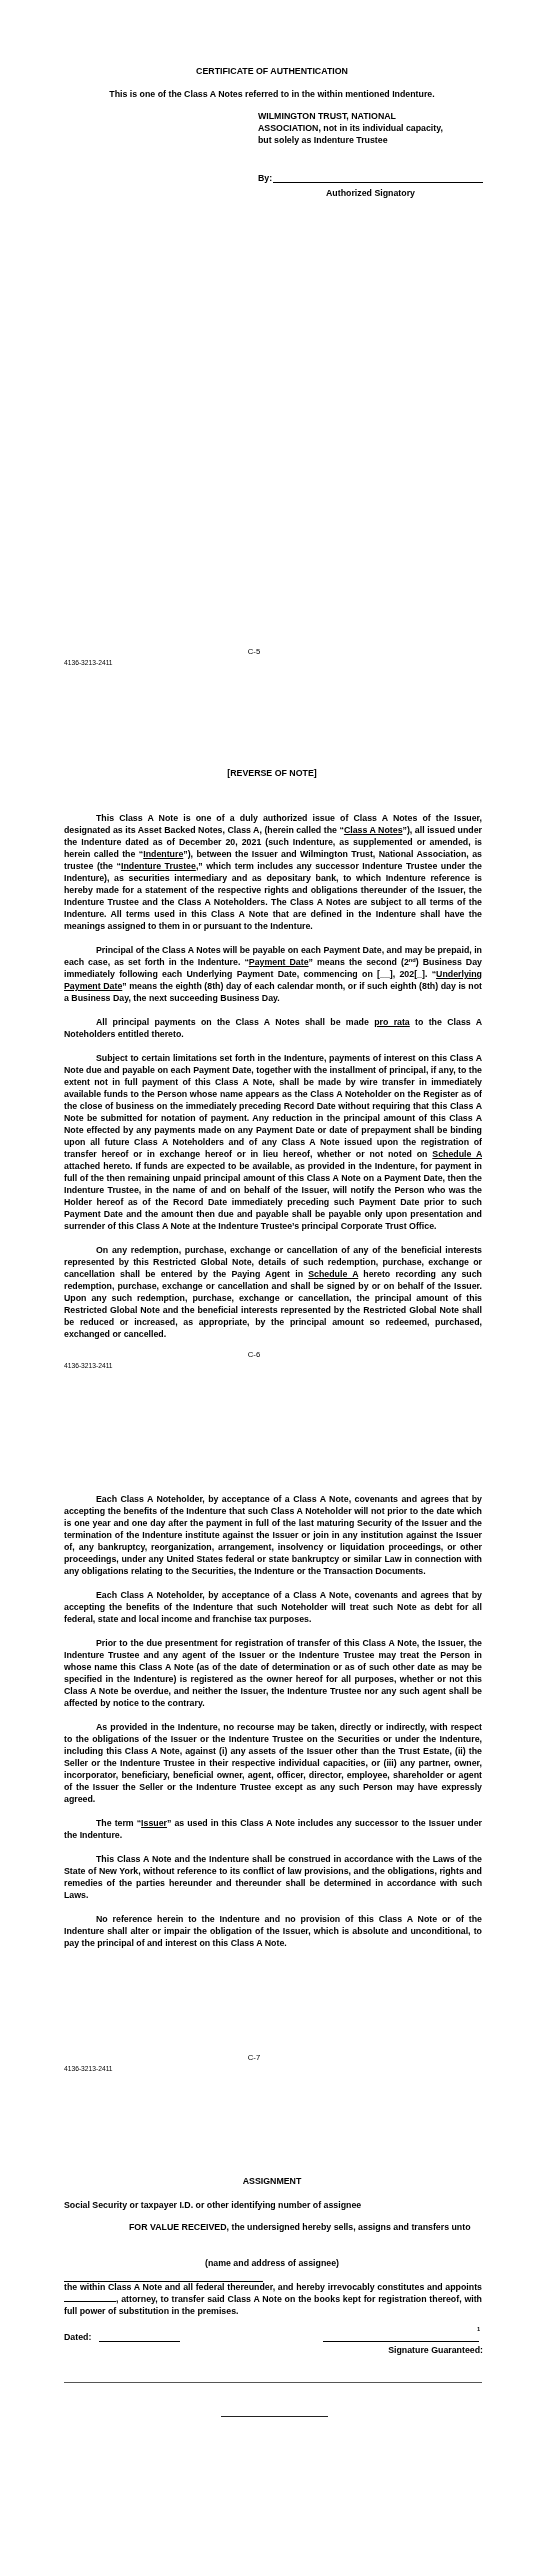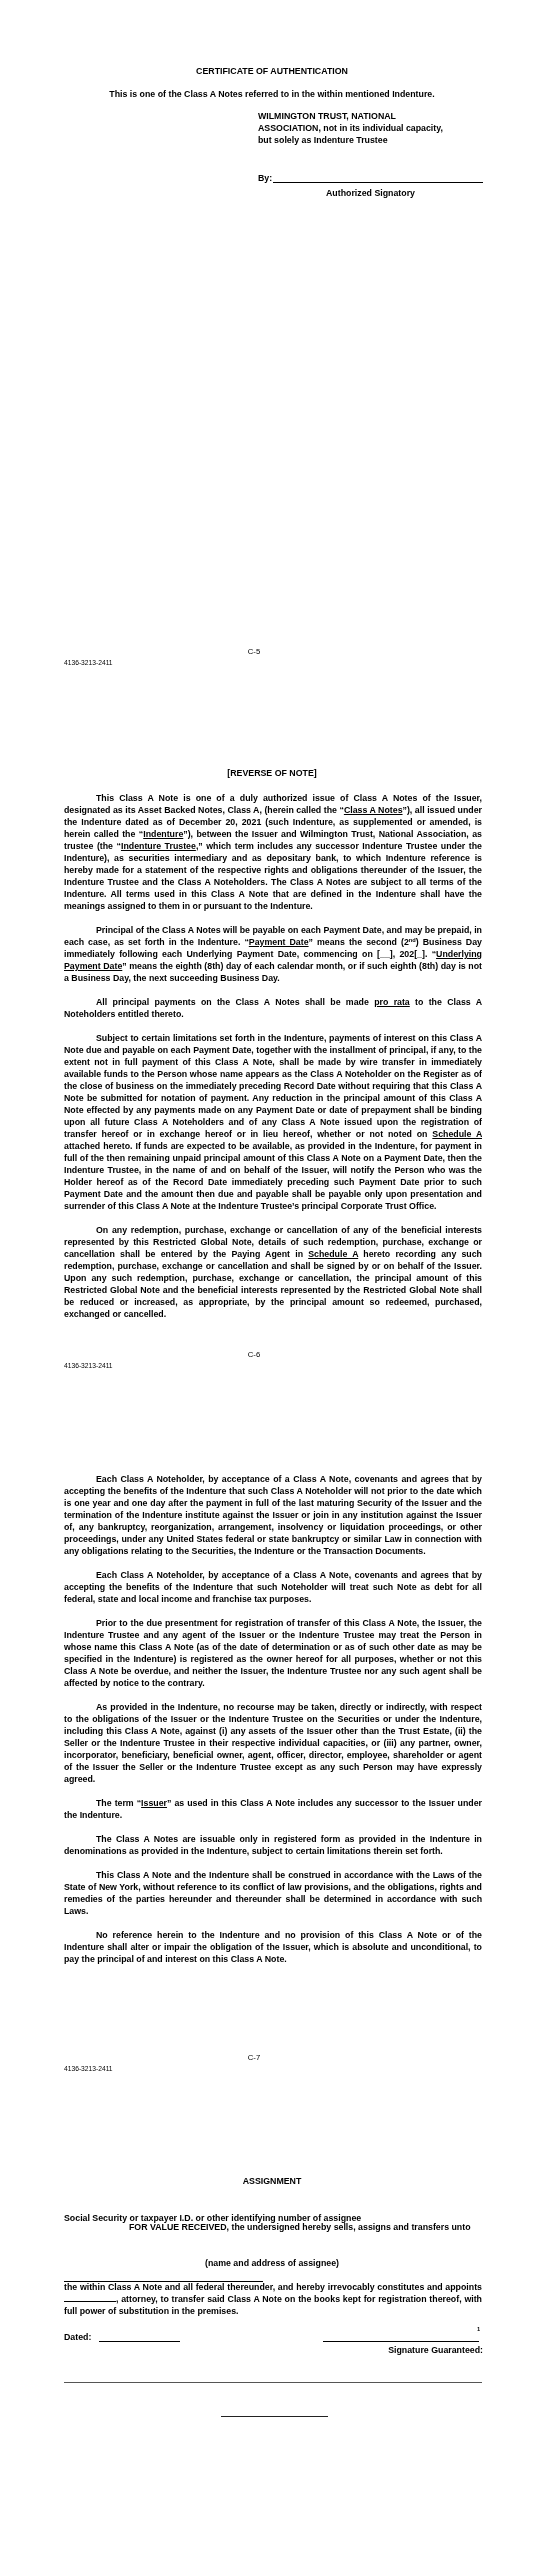--- a/index.html
+++ b/index.html
@@ -23,20 +23,21 @@
   .bodytext {
     left: 64px;
     width: 418px;
     line-height: 12px;
     text-align: justify;
   }
   .para {
     text-align: justify;
     text-indent: 32px;
     line-height: 12px;
+    margin-top: 20px;
   }
   .para + .para { margin-top: 12px; }
   .u { text-decoration: underline; text-underline-offset: 1px; }
   sup { font-size: 5.7px; line-height: 0; vertical-align: 3.1px; }
   .blank {
     display: inline-block;
     height: 8.8px;
     border-bottom: 0.8px solid #000;
   }
   .rule { position: absolute; }
@@ -89,31 +90,30 @@
     <div class="footer-doc">4136-3213-2411</div>
   </section>
 
   <section class="page">
     <div class="abs bodytext" style="top:67px">
         <div class="para">Each Class A Noteholder, by acceptance of a Class A Note, covenants and agrees that by accepting the benefits of the Indenture that such Class A Noteholder will not prior to the date which is one year and one day after the payment in full of the last maturing Security of the Issuer and the termination of the Indenture institute against the Issuer or join in any institution against the Issuer of, any bankruptcy, reorganization, arrangement, insolvency or liquidation proceedings, or other proceedings, under any United States federal or state bankruptcy or similar Law in connection with any obligations relating to the Securities, the Indenture or the Transaction Documents.</div>
         <div class="para">Each Class A Noteholder, by acceptance of a Class A Note, covenants and agrees that by accepting the benefits of the Indenture that such Noteholder will treat such Note as debt for all federal, state and local income and franchise tax purposes.</div>
         <div class="para">Prior to the due presentment for registration of transfer of this Class A Note, the Issuer, the Indenture Trustee and any agent of the Issuer or the Indenture Trustee may treat the Person in whose name this Class A Note (as of the date of determination or as of such other date as may be specified in the Indenture) is registered as the owner hereof for all purposes, whether or not this Class A Note be overdue, and neither the Issuer, the Indenture Trustee nor any such agent shall be affected by notice to the contrary.</div>
         <div class="para">As provided in the Indenture, no recourse may be taken, directly or indirectly, with respect to the obligations of the Issuer or the Indenture Trustee on the Securities or under the Indenture, including this Class A Note, against (i) any assets of the Issuer other than the Trust Estate, (ii) the Seller or the Indenture Trustee in their respective individual capacities, or (iii) any partner, owner, incorporator, beneficiary, beneficial owner, agent, officer, director, employee, shareholder or agent of the Issuer the Seller or the Indenture Trustee except as any such Person may have expressly agreed.</div>
         <div class="para">The term “<span class="u">Issuer</span>” as used in this Class A Note includes any successor to the Issuer under the Indenture.</div>
-        <div class="para">The Class A Notes are issuable only in registered form as provided in the Indenture in denominations as provided in the Indenture, subject to certain limitations therein set forth.</div>
         <div class="para">This Class A Note and the Indenture shall be construed in accordance with the Laws of the State of New York, without reference to its conflict of law provisions, and the obligations, rights and remedies of the parties hereunder and thereunder shall be determined in accordance with such Laws.</div>
         <div class="para">No reference herein to the Indenture and no provision of this Class A Note or of the Indenture shall alter or impair the obligation of the Issuer, which is absolute and unconditional, to pay the principal of and interest on this Class A Note.</div>
       </div>
     <div class="footer-page">C-7</div>
     <div class="footer-doc">4136-3213-2411</div>
   </section>
 
   <section class="page">
     <div class="abs center" style="top:67px">ASSIGNMENT</div>
-    <div class="abs" style="left:64px; top:104px; width:418px">Social Security or taxpayer I.D. or other identifying number of assignee</div>
+    <div class="abs" style="left:64px; top:91px; width:418px">Social Security or taxpayer I.D. or other identifying number of assignee</div>
     <div class="abs" style="left:64px; top:113px; width:418px; text-indent:65px">FOR VALUE RECEIVED, the undersigned hereby sells, assigns and transfers unto</div>
 
     <div class="rule" style="left:64px; top:172px; width:199px; border-top:0.8px solid #000"></div>
     <div class="abs center" style="top:149px">(name and address of assignee)</div>
 
     <div class="abs" style="left:64px; top:172px; width:418px; line-height:12px; text-align:justify">
       <span>the within Class A Note and all federal thereunder, and hereby irrevocably constitutes and appoints </span><span class="blank" style="width:52px; height:1em"></span><span>, attorney, to transfer said Class A Note on the books kept for registration thereof, with full power of substitution in the premises.</span>
     </div>
 
     <div class="abs" style="left:64px; top:223px">Dated:</div>

